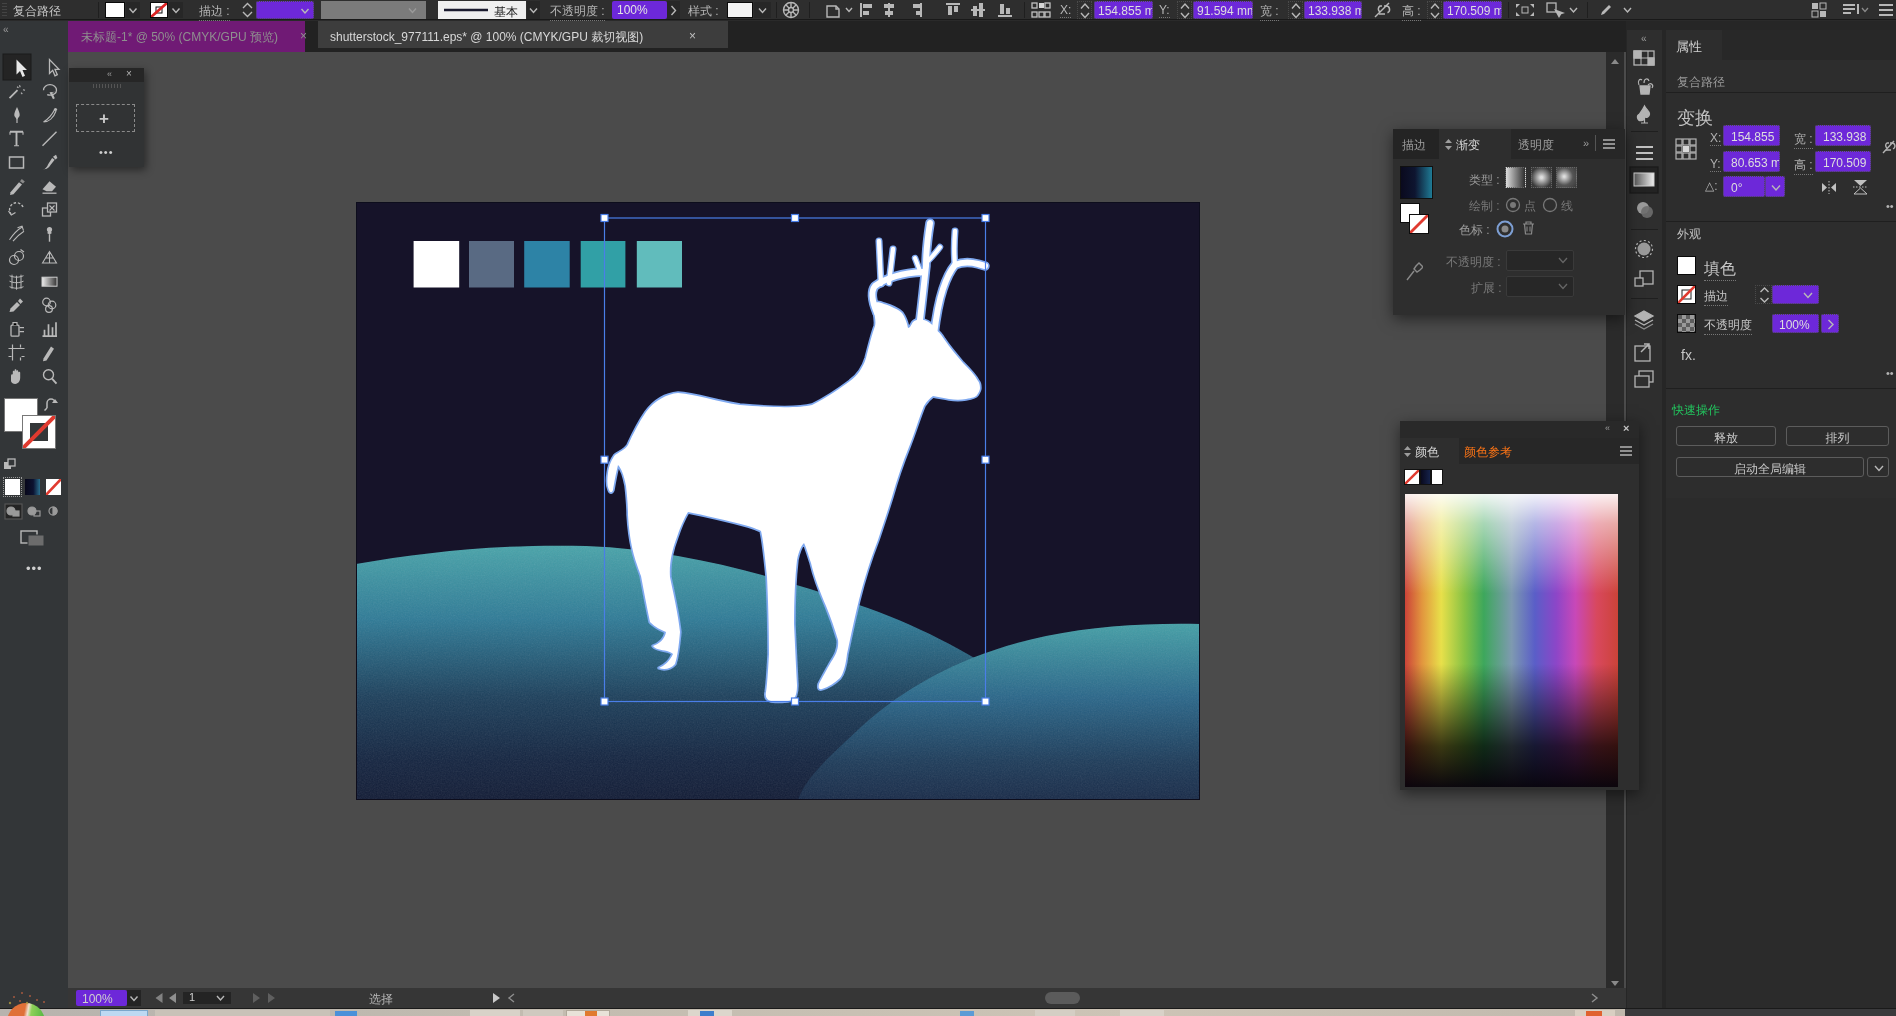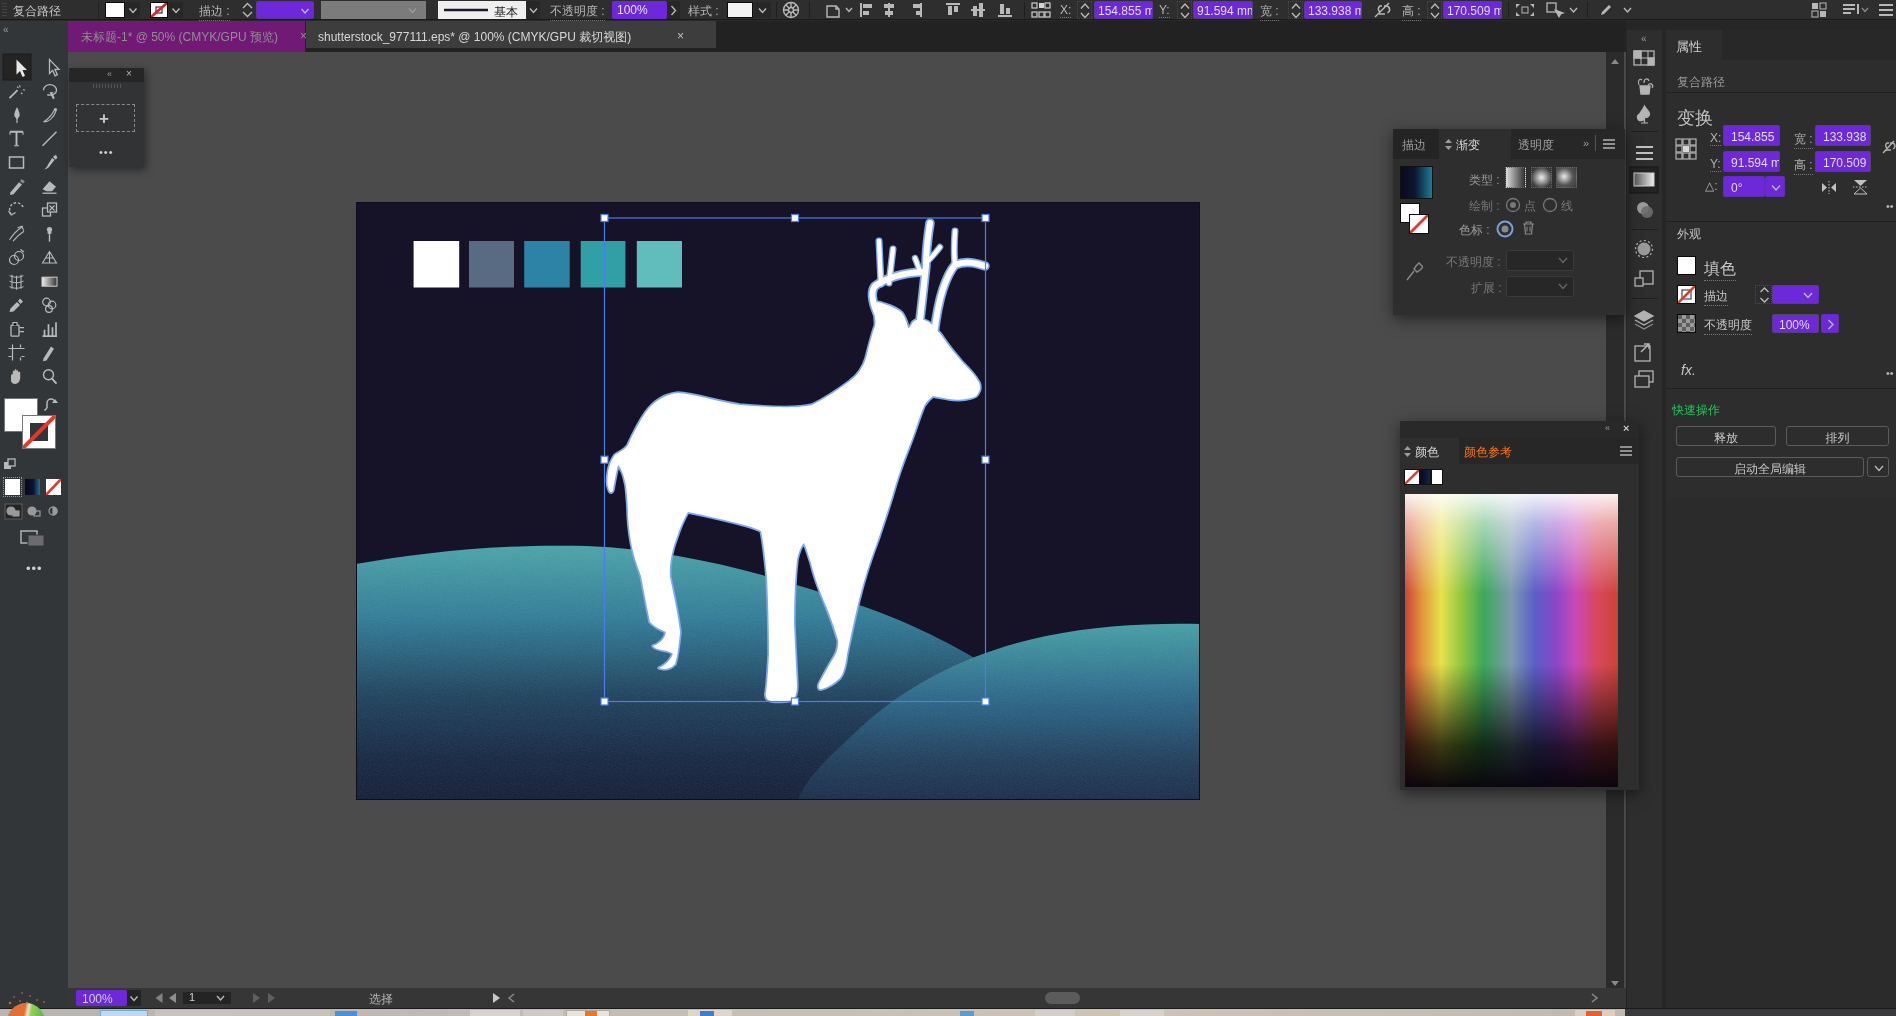--- a/index.html
+++ b/index.html
@@ -185,21 +185,21 @@
         <rect x="1" y="7" width="14" height="2"></rect>
         <rect x="1" y="12" width="14" height="2"></rect>
       </g>
     </svg>
 </div>
 <div class="abs" id="tabbar">
   <div class="abs" style="left:0;top:0;width:237px;height:31px;background:#701a75">
     <div class="abs" style="left:13px;top:8px;font-size:12px;color:#8f8f8f">未标题-1* @ 50% (CMYK/GPU 预览)</div>
     <div class="abs" style="left:232px;top:8px;font-size:12px;color:#8f8f8f">×</div>
     </div>
-  <div class="abs" style="left:238px;top:0;width:410px;height:27px;background:#3d3d3d">
+  <div class="abs" style="left:250px;top:0;width:410px;height:27px;background:#3d3d3d">
     <div class="abs" style="left:12px;top:8px;font-size:12px;color:#d8d8d8">shutterstock_977111.eps* @ 100% (CMYK/GPU 裁切视图)</div>
     <div class="abs" style="left:371px;top:8px;font-size:12px;color:#c0c0c0">×</div>
     </div>
 </div>
 <div class="abs" id="toolbar">
   <div class="abs" style="left:3px;top:3px;color:#9a9a9a;font-size:10px;letter-spacing:-2px">«</div>
   <svg class="abs" style="left:0;top:5px" width="68" height="370">
       <rect x="3" y="28.0" width="28" height="26" fill="#242424" stroke="#1a1a1a"></rect>
       <g transform="translate(9.5,33.5)">
         <path d="M7 0l0 15 3.5-3.5 2.5 6 2.5-1.2-2.5-5.8 4.5 0z" fill="#e8e8e8"></path>
@@ -650,21 +650,21 @@
           <rect x="8" y="15" width="6" height="6"></rect>
           <rect x="15" y="15" width="6" height="6"></rect>
         </g>
         <rect x="8" y="8" width="6" height="6" fill="#d8d8d8"></rect>
       </svg>
     <div class="abs" style="left:44px;top:101px;font-size:12px;color:#b0b0b0;border-bottom:1px dotted #777">X:</div>
     <div class="abs fld dot" style="left:57px;top:95px;width:57px;height:21px;padding:4px 0 0 7px">154.855</div>
     <div class="abs" style="left:128px;top:101px;font-size:12px;color:#b0b0b0;border-bottom:1px dotted #777">宽 :</div>
     <div class="abs fld dot" style="left:149px;top:95px;width:56px;height:21px;padding:4px 0 0 7px">133.938</div>
     <div class="abs" style="left:44px;top:127px;font-size:12px;color:#b0b0b0;border-bottom:1px dotted #777">Y:</div>
-    <div class="abs fld dot" style="left:57px;top:121px;width:57px;height:21px;padding:4px 0 0 7px">91.594 m</div>
+    <div class="abs fld dot" style="left:57px;top:121px;width:57px;height:21px;padding:4px 0 0 7px">80.653 m</div>
     <div class="abs" style="left:128px;top:127px;font-size:12px;color:#b0b0b0;border-bottom:1px dotted #777">高 :</div>
     <div class="abs fld dot" style="left:149px;top:121px;width:56px;height:21px;padding:4px 0 0 7px">170.509</div>
     <svg class="abs" style="left:215px;top:110px" width="15" height="18">
         <g fill="none" stroke="#b4b4b4" stroke-width="1.4">
           <path d="M6 8a3 3 0 010-5h2M9 3h2a3 3 0 011 5.8M5 10h5"></path>
           <path d="M2 13L13 1"></path>
         </g>
       </svg>
     <div class="abs" style="left:39px;top:149px;font-size:12px;color:#b0b0b0">△:</div>
     <div class="abs fld dot" style="left:57px;top:146px;width:42px;height:21px;padding:4px 0 0 7px">0°</div>
@@ -697,21 +697,21 @@
         <svg width="47" height="19" style="position:absolute;right:0">
           <path d="M33 7l4 4.5 4-4.5" class="ico"></path>
         </svg>
       </div>
     <div class="abs" style="left:11px;top:284px;width:19px;height:19px;border:1px solid #090909;background:repeating-conic-gradient(#9a9a9a 0 25%,#5e5e5e 0 50%) 0 0/8px 8px"></div>
     <div class="abs" style="left:38px;top:287px;font-size:12px;color:#c6c6c6;border-bottom:1px dotted #777">不透明度</div>
     <div class="abs fld dot" style="left:106px;top:284px;width:47px;height:19px;padding:3px 0 0 6px">100%</div>
     <div class="abs fld dot" style="left:155px;top:284px;width:18px;height:19px"><svg width="18" height="19">
           <path d="M6.5 5l4.5 4.5-4.5 4.5" class="ico"></path>
         </svg></div>
-    <div class="abs" style="left:15px;top:332px;font-size:14px;font-style:italic;color:#c6c6c6">fx.</div>
+    <div class="abs" style="left:15px;top:317px;font-size:14px;color:#c6c6c6">fx.</div>
     <div class="abs" style="left:220px;top:337px;color:#b4b4b4;font-size:11px">••</div>
     <div class="abs" style="left:0;top:358px;width:230px;height:1px;background:#1f1f1f"></div>
     <div class="abs" style="left:6px;top:372px;font-size:12px;color:#22c55e">快速操作</div>
     <div class="abs" style="left:10px;top:396px;width:100px;height:20px;border:1px solid #5c5c5c;border-radius:3px;font-size:12px;color:#cacaca;text-align:center;padding-top:3px">释放</div>
     <div class="abs" style="left:120px;top:396px;width:103px;height:20px;border:1px solid #5c5c5c;border-radius:3px;font-size:12px;color:#cacaca;text-align:center;padding-top:3px">排列</div>
     <div class="abs" style="left:10px;top:427px;width:188px;height:20px;border:1px solid #5c5c5c;border-radius:3px;font-size:12px;color:#cacaca;text-align:center;padding-top:3px">启动全局编辑</div>
     <div class="abs" style="left:201px;top:427px;width:22px;height:20px;border:1px solid #5c5c5c;border-radius:3px"><svg width="22" height="20">
           <path d="M7 8l4 4.5 4-4.5" class="ico"></path>
         </svg></div>
     <div class="abs" style="left:0;top:468px;width:230px;height:519px;background:#2b2b2b"></div>

